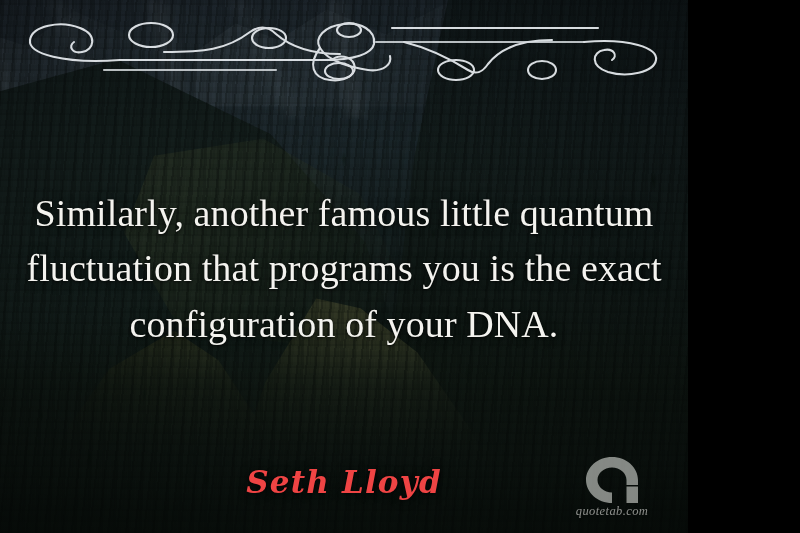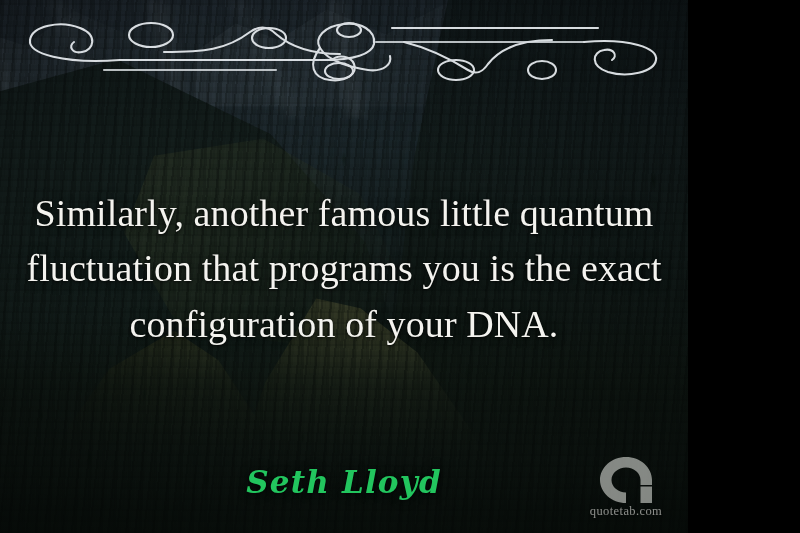--- a/index.html
+++ b/index.html
@@ -157,35 +157,36 @@
     transform-origin: center;
   }
 
   
   .author {
     position: absolute;
     left: 50%; transform: translateX(-50%);
     top: 464px;
     width: 520px;
     text-align: center;
-    color: #22c55e;
+    color: #ef4444;
     font-size: 31px;
     font-style: italic;
     font-weight: 700;
     letter-spacing: 1.2px;
     font-family: "DejaVu Serif", "Liberation Serif", serif;
     text-shadow: 0 1px 4px rgba(0,0,0,.68), 0 0 12px rgba(0,0,0,.4);
   }
 
   
   .watermark {
     position: absolute;
-    right: 14px; bottom: 8px;
+    right: 28px; bottom: 8px;
     width: 96px; height: 70px;
     opacity: .58;
+    font-style: italic;
   }
   .wm-mark { width: 100%; height: 48px; display: block; }
   .wm-text {
     display: block;
     text-align: center;
     color: #e8e8e4;
     font-size: 12.5px;
     letter-spacing: .4px;
     font-family: "Liberation Serif", "DejaVu Serif", serif;
     text-shadow: 0 1px 2px rgba(0,0,0,.6);

